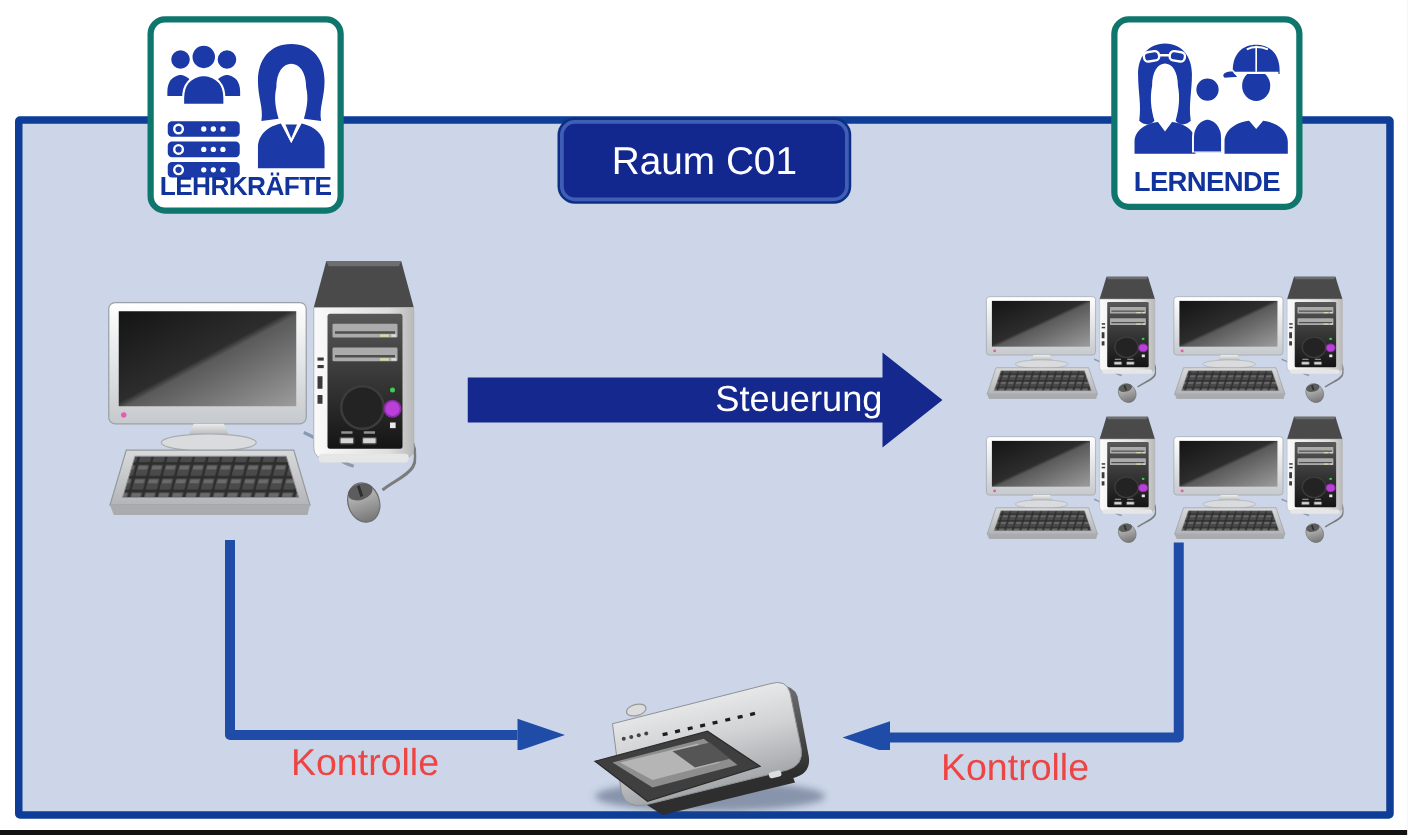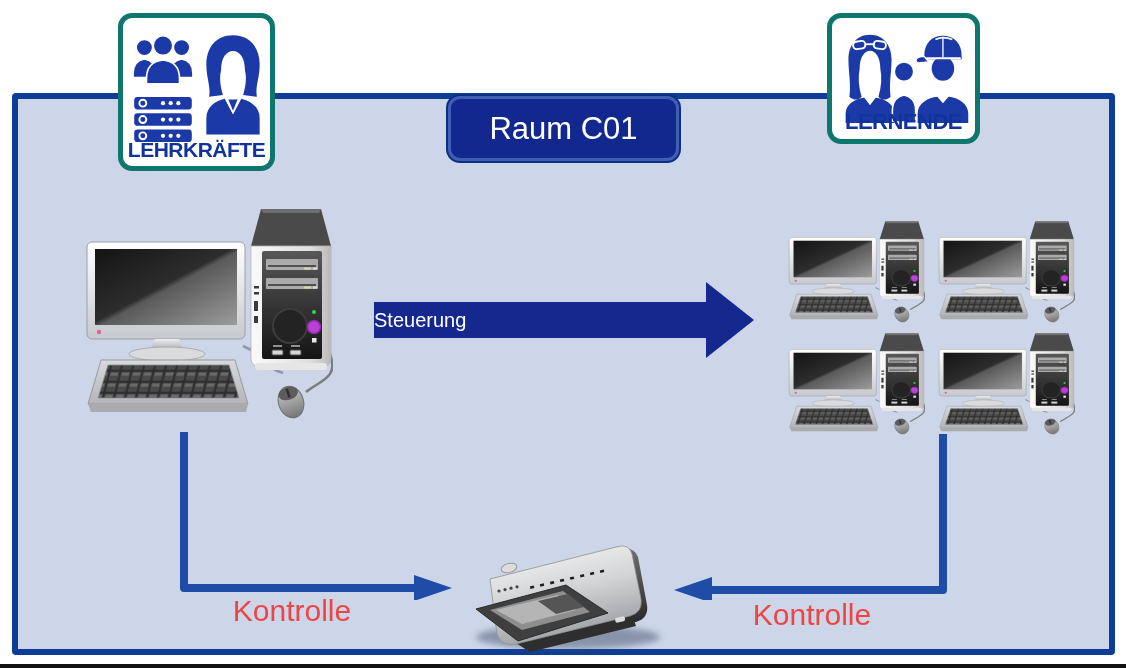--- a/index.html
+++ b/index.html
@@ -18,36 +18,36 @@
   .group-box{
     position:absolute;background:#ffffff;border:5px solid #0f766e;border-radius:14px;
     box-sizing:border-box;z-index:3;
   }
   .group-box .label{
     position:absolute;left:0;right:0;bottom:4px;text-align:center;
     font-weight:bold;color:#10339c;letter-spacing:-0.5px;white-space:nowrap;
   }
   #teachers-box{left:118px;top:13px;width:157px;height:158px;}
   #teachers-box .label{font-size:21px;}
-  #students-box{left:827px;top:13px;width:153px;height:131px;}
+  #students-box{left:889px;top:13px;width:153px;height:155px;}
   #students-box .label{font-size:22px;}
   .icon-abs{position:absolute;}
   
   .room-badge{
     position:absolute;left:448px;top:62px;width:231px;height:65px;
     background:#13288f;border:3px solid #3f5eb4;border-radius:12px;
     box-shadow:0 0 0 2px #0c2f85;box-sizing:border-box;z-index:3;
     display:flex;align-items:center;justify-content:center;
     color:#ffffff;font-size:31px;margin-top:34px;
   }
   
   .steuerung-arrow{position:absolute;left:374px;top:280px;z-index:2;}
   .steuerung-label{
     position:absolute;left:374px;top:302px;width:332px;height:52px;line-height:36px;
-    text-align:left;color:#ffffff;font-size:20px;z-index:2;
+    text-align:right;color:#ffffff;font-size:29px;z-index:2;
   }
   
   .connector{position:absolute;z-index:2;}
   .kontrolle-label{
     position:absolute;color:#ef4444;font-size:30px;z-index:2;width:160px;text-align:center;
   }
   #kontrolle-left-label{left:212px;top:594px;}
   #kontrolle-right-label{left:732px;top:598px;}
   
   .pc{position:absolute;z-index:2;}

